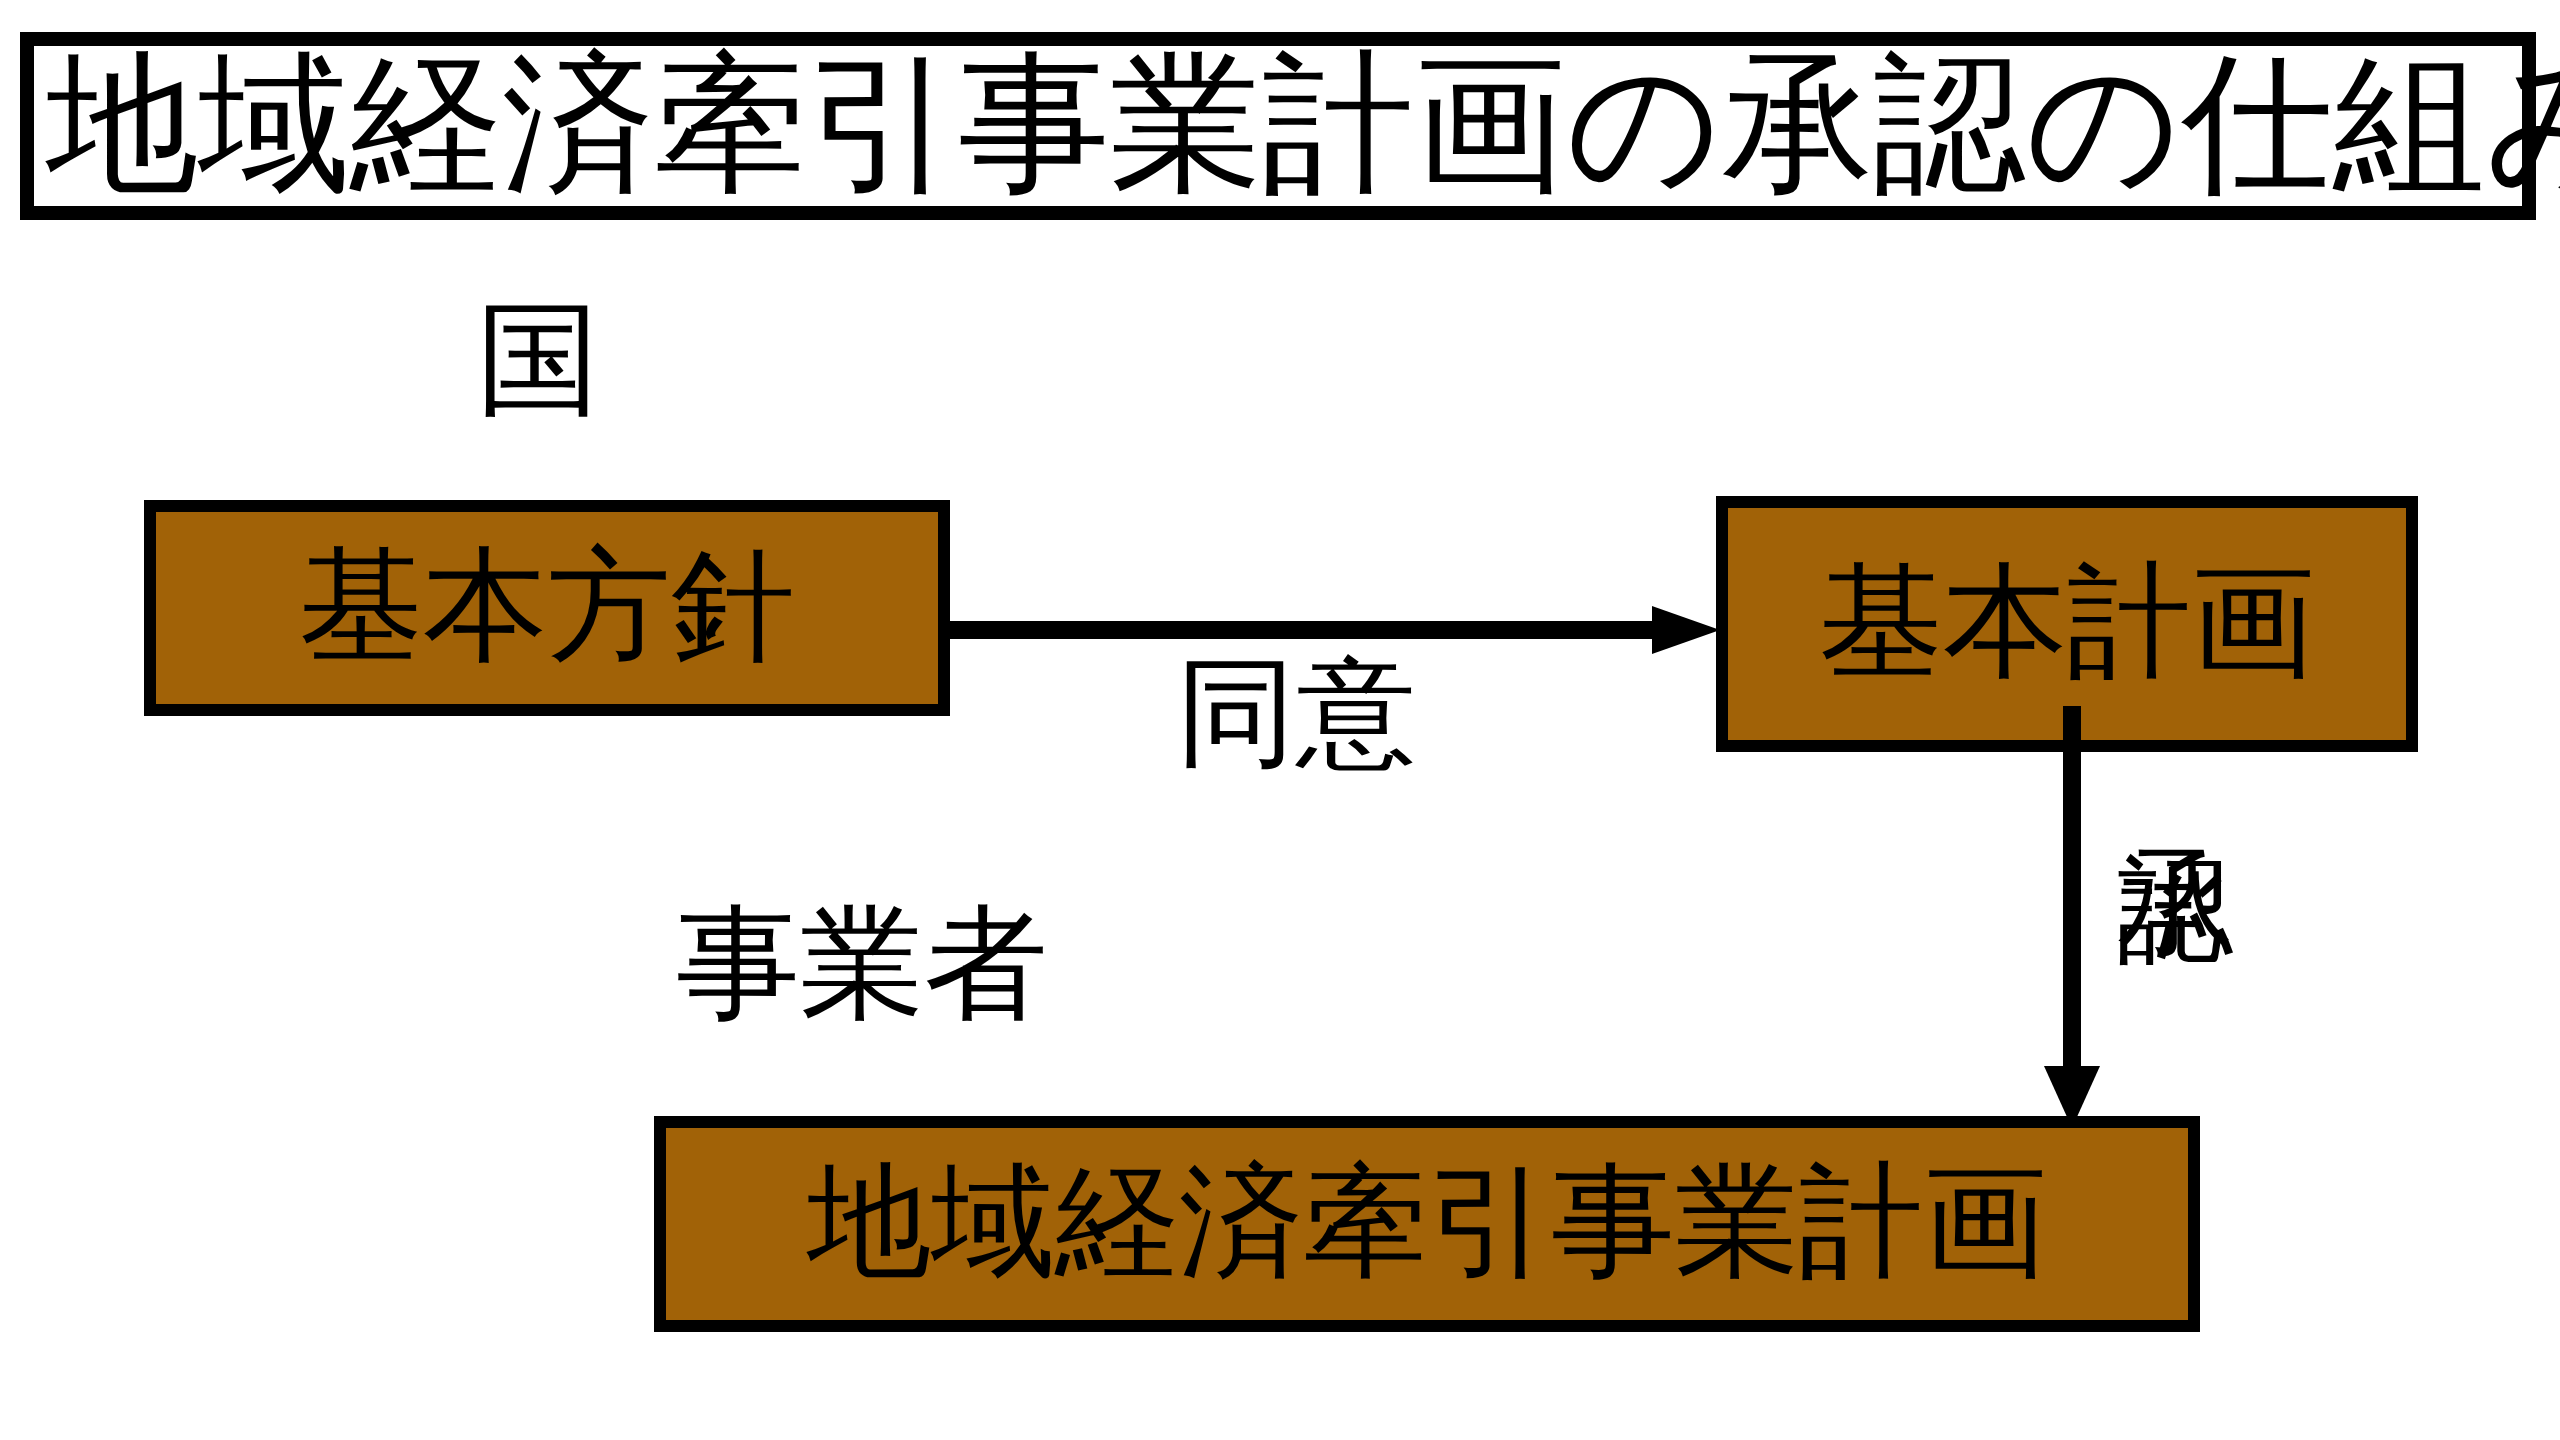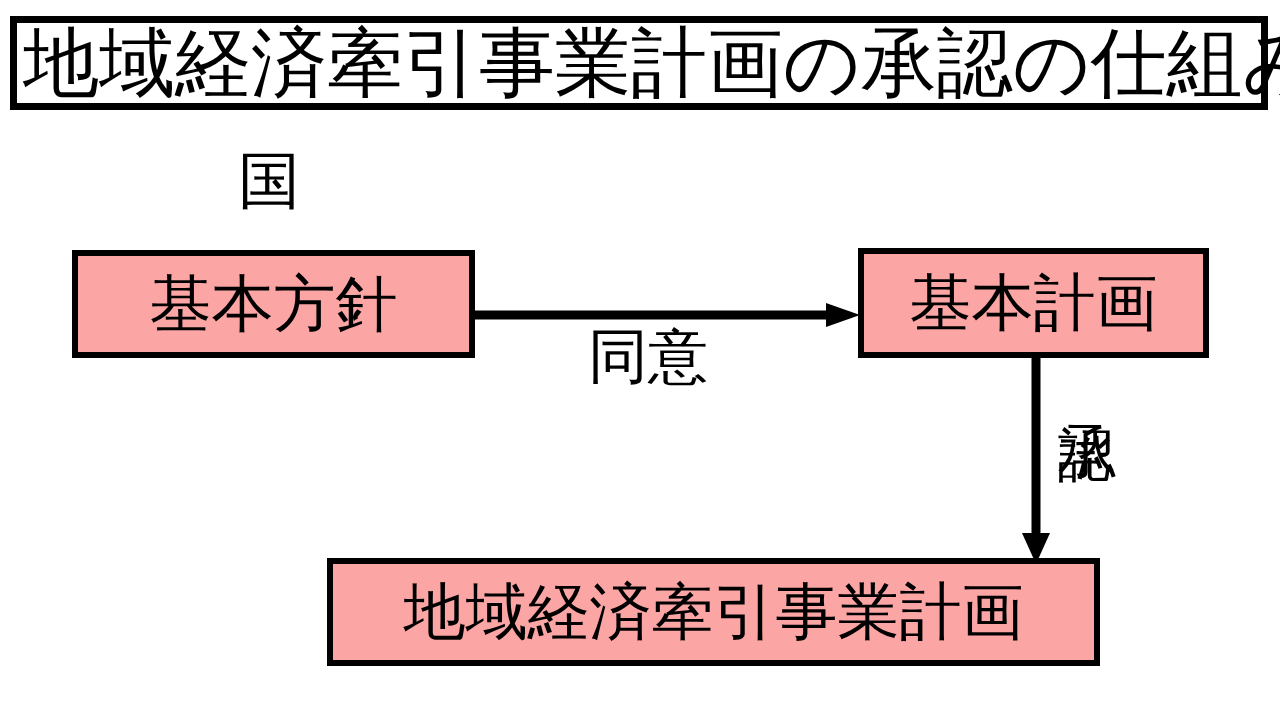--- a/index.html
+++ b/index.html
@@ -49,38 +49,38 @@
     font-weight: 400;
   }
   .caption-kuni   { left: 238px; top: 150px; }
   .caption-pref   { left: 658px; top: 140px; }
   .caption-jigyo  { left: 338px; top: 452px; }
 
   
   .node {
     position: absolute;
     border: 6px solid #000000;
-    background: #fca5a5;
+    background: #a16207;
     display: flex;
     align-items: center;
     justify-content: center;
   }
   .node-text {
     font-size: 62px;
     line-height: 1;
     white-space: nowrap;
     font-weight: 400;
   }
   .node-kihon-houshin {
     left: 72px; top: 250px;
     width: 403px; height: 108px;
   }
   .node-kihon-keikaku {
     left: 858px; top: 248px;
-    width: 351px; height: 110px;
+    width: 351px; height: 128px;
   }
   .node-chiiki-keikaku {
     left: 327px; top: 558px;
     width: 773px; height: 108px;
   }
 
   
   .arrow-h {
     position: absolute;
     left: 474px;
@@ -122,20 +122,21 @@
 
 <div id="canvas">
 
   <div class="title-box">
     <span class="title-text">地域経済牽引事業計画の承認の仕組み</span>
   </div>
 
   <div class="caption caption-kuni">国</div>
 
 
+  <div class="caption caption-jigyo">事業者</div>
 
   <div class="node node-kihon-houshin">
     <span class="node-text">基本方針</span>
   </div>
 
   <div class="node node-kihon-keikaku">
     <span class="node-text">基本計画</span>
   </div>
 
   <div class="node node-chiiki-keikaku">

